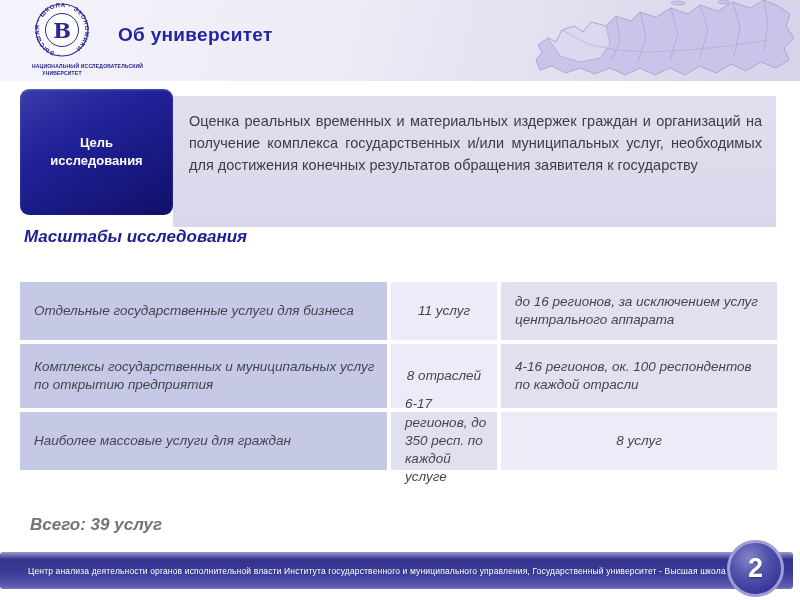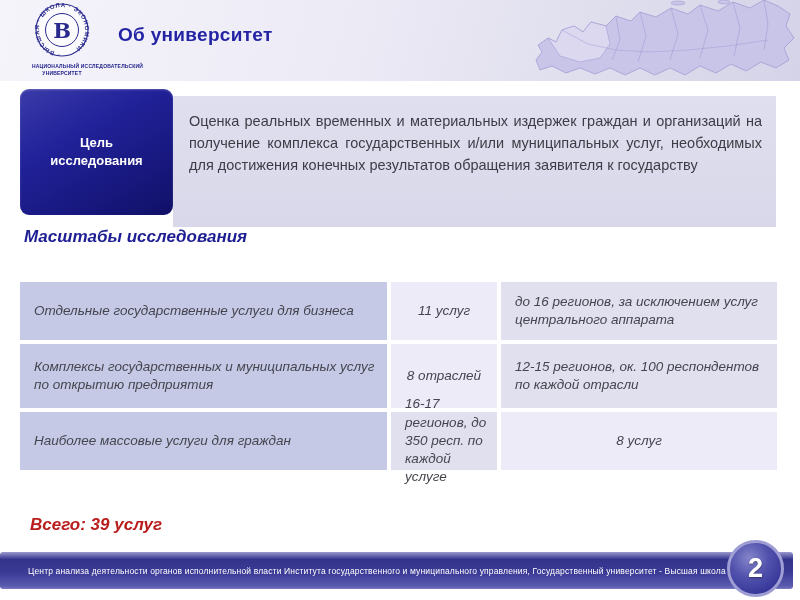--- a/index.html
+++ b/index.html
@@ -50,21 +50,21 @@
   }
   .cell {
     display:flex; align-items:center; font-style:italic; font-size:13.5px;
     color:#45454f; line-height:1.35;
   }
   .cell.c1 { background:#c6c9e6; padding:4px 10px 4px 14px; }
   .cell.c2 { background:#ecebf7; justify-content:center; text-align:left; padding:20px 6px; }
   .cell.c3 { background:#e1e0ef; padding:4px 8px 4px 14px; }
   .total-line {
     position:absolute; left:30px; top:515px; font-size:17px; font-weight:bold;
-    font-style:italic; color:#b91c1c;
+    font-style:italic; color:#737373;
   }
   
   .footer-bar {
     position:absolute; left:0; top:552px; width:793px; height:37px; border-radius:3px;
     background:linear-gradient(180deg,#9a99cf 0%,#34348c 20%,#3a3a96 55%,#5a5aae 92%,#7a79c0 100%);
   }
   .footer-text {
     position:absolute; left:28px; top:50%; transform:translateY(-50%);
     font-size:8.5px; color:#ffffff; letter-spacing:0.15px; white-space:nowrap;
   }
@@ -138,28 +138,28 @@
         <span>до 16 регионов, за исключением услуг центрального аппарата</span>
       </div>
 
     <div class="cell c1">
         <span>Комплексы государственных и муниципальных услуг по открытию предприятия</span>
       </div>
     <div class="cell c2">
         <span>8 отраслей</span>
       </div>
     <div class="cell c3">
-        <span>12-15 регионов, ок. 100 респондентов по каждой отрасли</span>
+        <span>4-16 регионов, ок. 100 респондентов по каждой отрасли</span>
       </div>
 
     <div class="cell c1">
         <span>Наиболее массовые услуги для граждан</span>
       </div>
     <div class="cell c3">
-        <span>16-17 регионов, до 350 респ. по каждой услуге</span>
+        <span>6-17 регионов, до 350 респ. по каждой услуге</span>
       </div>
 
     <div class="cell c2">
         <span>8 услуг</span>
       </div>
   </div>
 
   <div class="total-line">Всего: 39 услуг</div>
 
   <div class="footer-bar">

